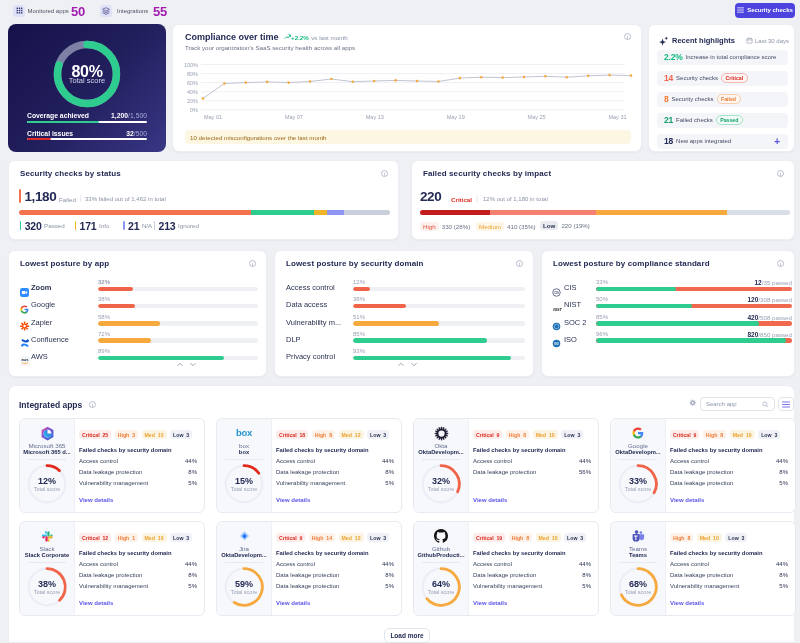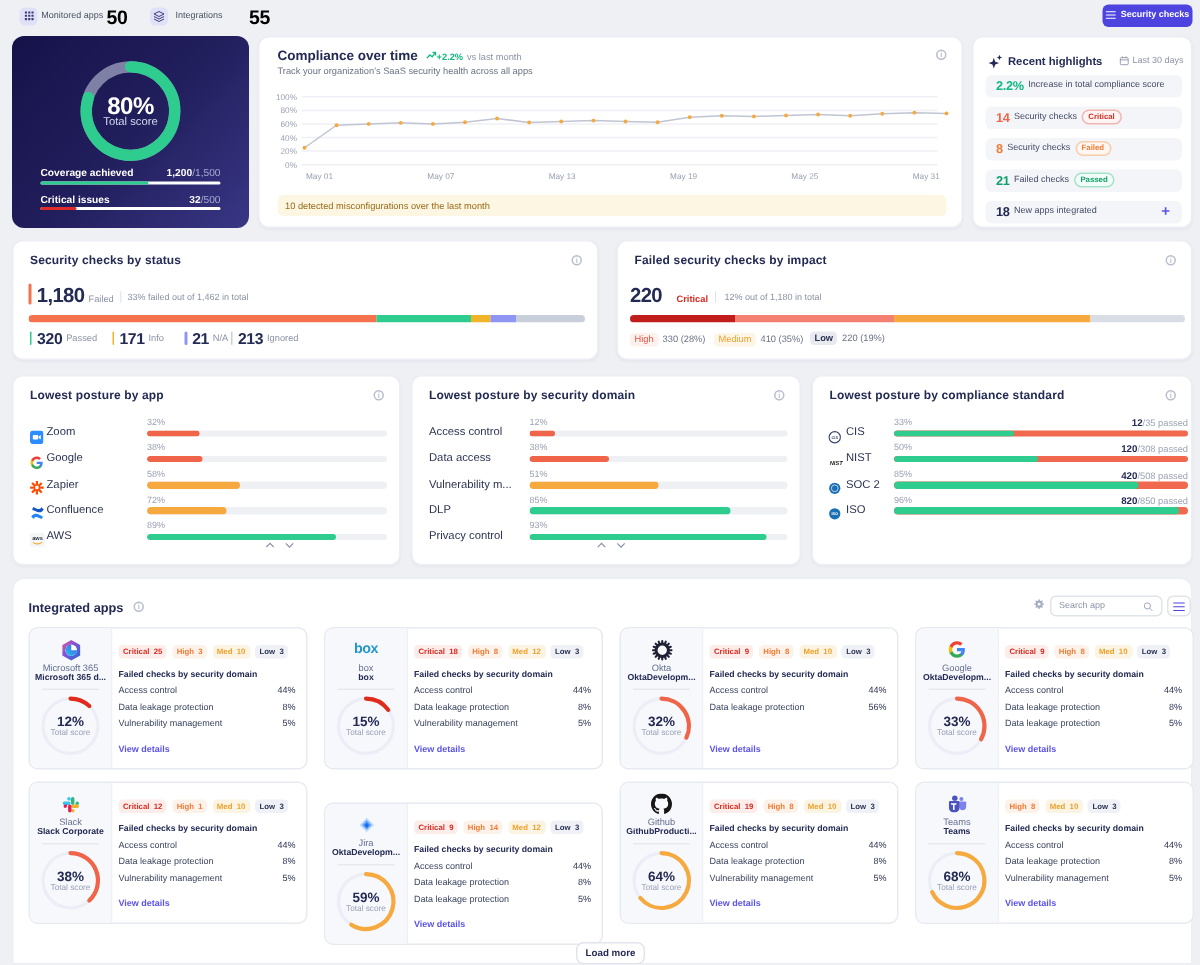--- a/index.html
+++ b/index.html
@@ -1,21 +1,21 @@
 <!DOCTYPE html>
 <html><head><meta charset="utf-8"><style>
 *{margin:0;padding:0;box-sizing:border-box;}
 body{width:800px;height:643px;background:#eef0f4;font-family:"Liberation Sans",sans-serif;overflow:hidden;position:relative;}
 .card{position:absolute;background:#fff;border-radius:7px;border:1px solid #eceef3;box-shadow:0 1px 2px rgba(30,35,70,0.04);}
 .ctitle{position:absolute;left:11px;top:8px;font-size:8px;font-weight:bold;color:#232a54;letter-spacing:0.1px;}
 .info{position:absolute;width:7px;height:7px;border:1px solid #b7bdcc;border-radius:50%;color:#b7bdcc;font-size:5px;line-height:7px;text-align:center;font-weight:bold;}
 
 .tbicon{position:absolute;width:12px;height:12px;background:#dfe1f8;border-radius:3.5px;display:flex;align-items:center;justify-content:center;top:4.5px;}
 .tblab{position:absolute;font-size:6px;color:#4b5363;top:7.5px;}
-.tbnum{position:absolute;font-size:13px;font-weight:bold;color:#000000;top:3.5px;letter-spacing:-0.3px;}
+.tbnum{position:absolute;font-size:13px;font-weight:bold;color:#a21caf;top:3.5px;letter-spacing:-0.3px;}
 .scbtn{position:absolute;left:735px;top:2.5px;width:60px;height:15px;background:#4d44e0;border-radius:4px;color:#fff;font-size:6px;font-weight:bold;display:flex;align-items:center;justify-content:center;gap:3px;white-space:nowrap;}
 
 .dark{position:absolute;left:8px;top:24px;width:158px;height:128px;border-radius:8px;background:linear-gradient(133deg,#15124a 0%,#211e5c 50%,#393685 100%);}
 .dk-pct{position:absolute;left:0;width:100%;text-align:center;top:38.5px;font-size:16px;font-weight:bold;color:#fff;letter-spacing:-0.3px;}
 .dk-ts{position:absolute;left:0;width:100%;text-align:center;top:52px;font-size:7.5px;color:#d6d9f0;}
 .dkrow{position:absolute;left:19px;width:120px;font-size:6.8px;color:#fff;display:flex;justify-content:space-between;}
 .dkbar{position:absolute;left:19px;width:120px;height:2.4px;border-radius:2px;background:#fff;}
 .dkfill{height:100%;border-radius:2px;}
 
 .hlrow{position:absolute;left:8px;width:131px;height:15.5px;background:#f4f5f9;border-radius:4px;display:flex;align-items:center;padding-left:7px;font-size:6px;color:#434c66;gap:3px;white-space:nowrap;}
@@ -80,21 +80,21 @@
 <div class="tblab" style="left:27.5px;">Monitored apps</div>
 <div class="tbnum" style="left:71px;">50</div>
 <div class="tbicon" style="left:100px;">
     <svg width="8" height="8" viewBox="0 0 24 24" fill="none" stroke="#3f3d7a" stroke-width="2">
       <path d="M12 2 L22 7 L12 12 L2 7 Z"></path>
       <path d="M2 12 L12 17 L22 12"></path>
       <path d="M2 17 L12 22 L22 17"></path>
     </svg>
   </div>
 <div class="tblab" style="left:117px;">Integrations</div>
-<div class="tbnum" style="left:166px;">55</div>
+<div class="tbnum" style="left:153px;">55</div>
 <div class="scbtn">
     <svg width="7" height="6" viewBox="0 0 16 14" stroke="#fff" stroke-width="1.8" stroke-linecap="round">
       <line x1="1" y1="2" x2="15" y2="2"></line>
       <line x1="1" y1="7" x2="15" y2="7"></line>
       <line x1="1" y1="12" x2="15" y2="12"></line>
     </svg>
     <span>Security checks</span>
   </div>
 
 <div class="dark">
@@ -278,21 +278,21 @@
     </div>
 <div class="leg" style="left:128px;top:59px;">
       <span style="font-size:6.2px;color:#2b3352;background:#e8eaf0;border-radius:3px;padding:1px 3px;margin-right:3px;font-weight:bold;">Low</span>
       <span class="leglab" style="color:#6a7285;">220 (19%)</span>
     </div>
 </div>
 
 <div class="card" style="left:8px;top:250px;width:259px;height:127px;">
 <div class="ctitle">Lowest posture by app</div>
 <div class="info" style="right:10px;top:9px;">i</div>
-<div class="prow" style="top:29.2px;">
+<div class="prow" style="top:29.2px;font-weight:bold;">
   <span class="picon"><svg width="9" height="9" viewBox="0 0 24 24">
 <rect width="24" height="24" rx="6" fill="#2D8CFF"></rect>
 <path d="M5 9.2c0-.7.5-1.2 1.2-1.2h7.1c.7 0 1.2.5 1.2 1.2v5.6c0 .7-.5 1.2-1.2 1.2H6.2c-.7 0-1.2-.5-1.2-1.2z" fill="#fff"></path>
 <path d="M15.3 10.6l3.2-2.3c.3-.2.7 0 .7.4v6.6c0 .4-.4.6-.7.4l-3.2-2.3z" fill="#fff"></path>
 </svg></span>
       <span class="pname">Zoom</span>
   <div class="pbarwrap">
         <div class="ppct">32%</div>
   <div class="pbar">
           <div class="pfill" style="width:22%;background:#f0654a;"></div>
@@ -720,21 +720,21 @@
           <span>Data leakage protection</span>
           <span class="fval">8%</span>
         </div>
         <div class="frow">
           <span>Vulnerability management</span>
           <span class="fval">5%</span>
         </div>
   </div>
   <div class="vdet">View details</div>
 </div>
-    <div class="acard" style="left:207px;top:149px;">
+    <div class="acard" style="left:207px;top:135px;">
   <div class="aleft">
     <div class="aicon">
           <svg width="13" height="13" viewBox="0 0 24 24">
 <path fill="#2684FF" d="M12 2 L21 11 L12 20 L3 11 Z" opacity="0.25"></path>
 <path fill="#2684FF" d="M12 5 L18 11 L12 17 L6 11 Z" opacity="0.6"></path>
 <path fill="#1a6df0" d="M12 8 L15 11.5 L12 15 L9 11.5 Z"></path>
 </svg>
         </div>
     <div class="aname">Jira</div>
     <div class="asub">OktaDevelopm...</div>

